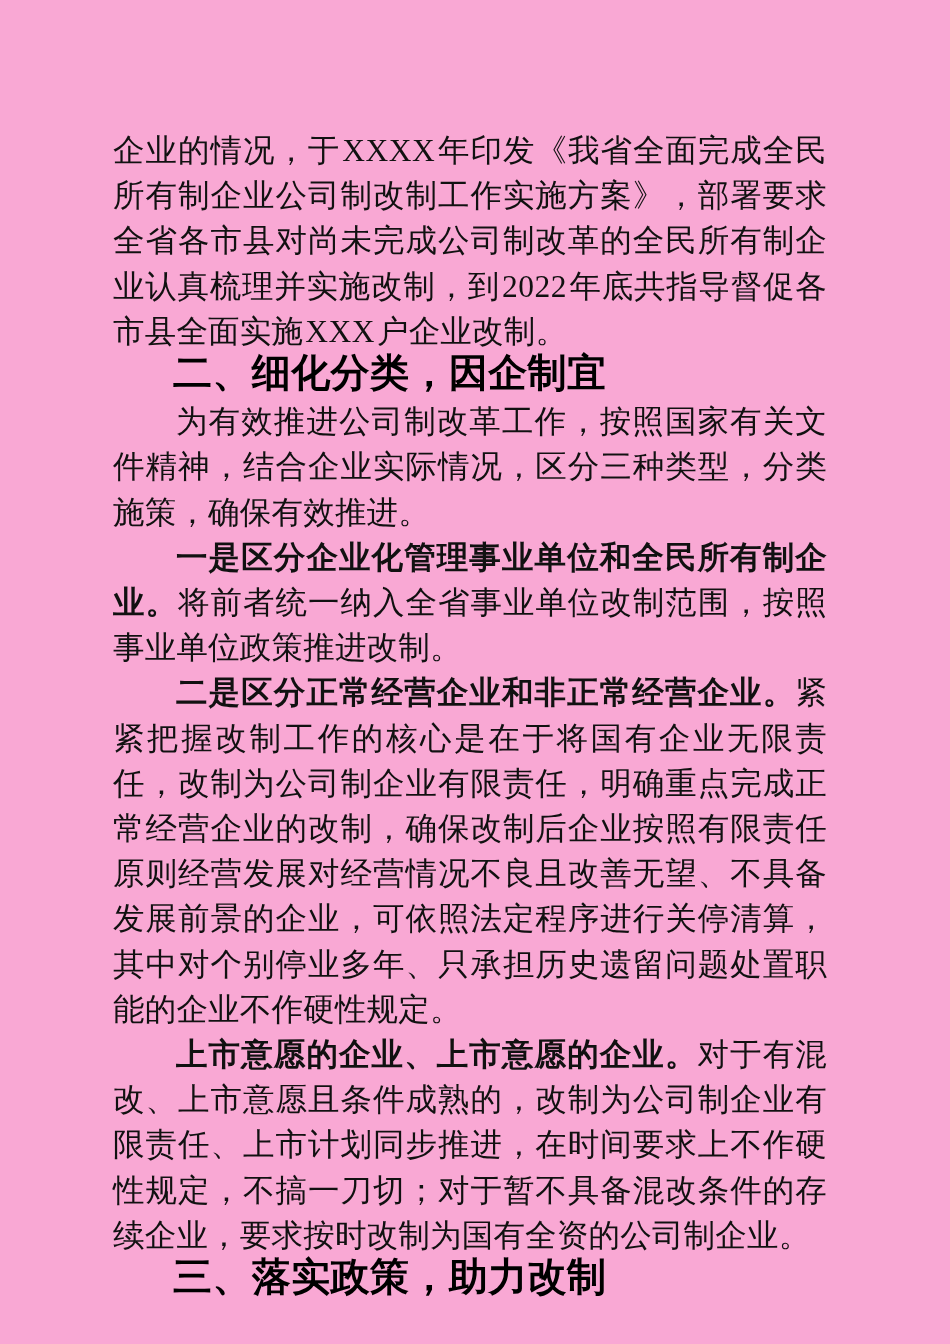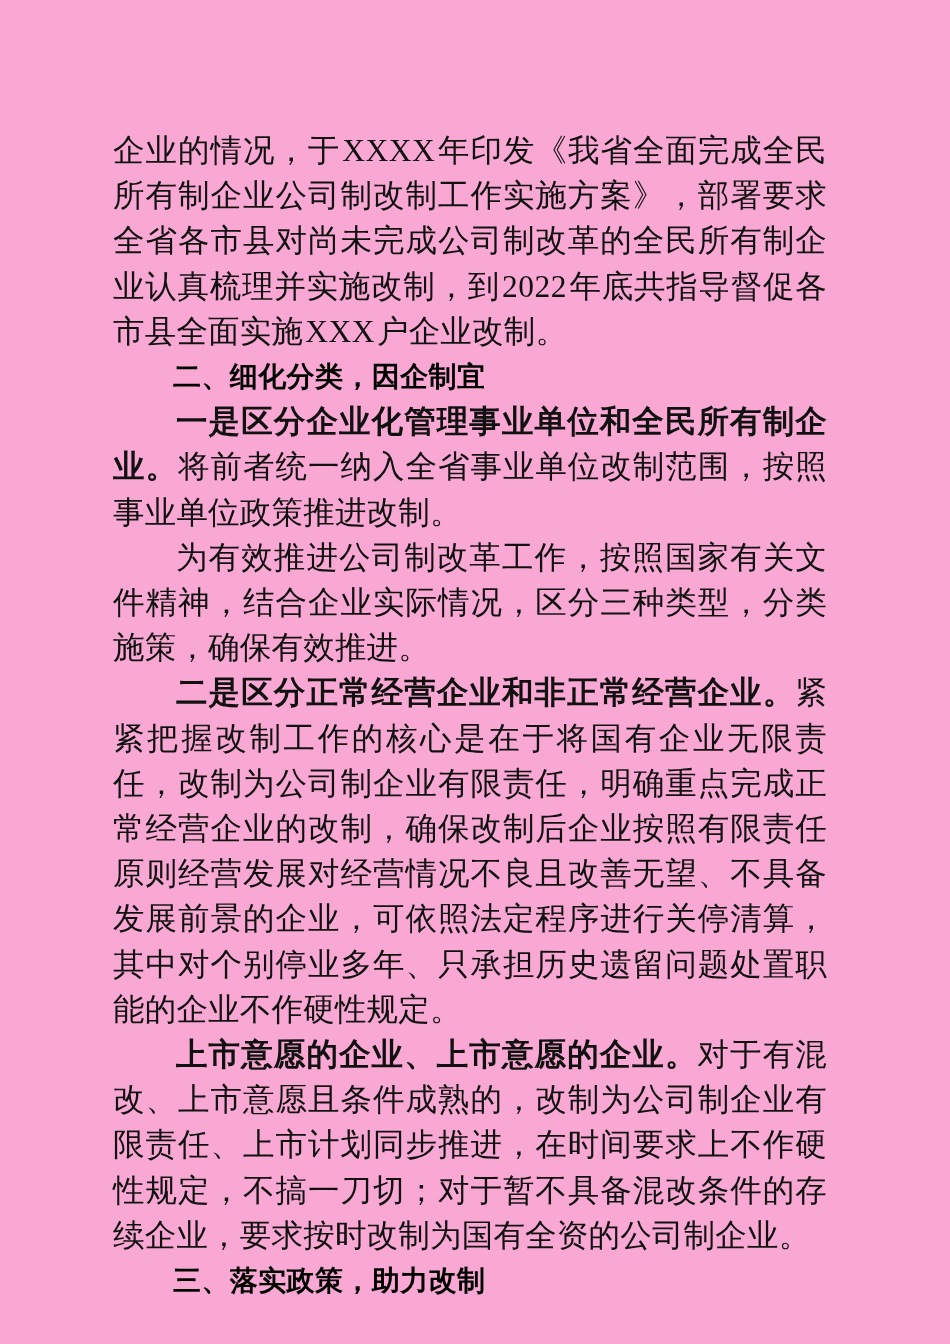--- a/index.html
+++ b/index.html
@@ -54,41 +54,41 @@
   }
   
   .latin {
     font-family: "Liberation Serif", "DejaVu Serif", serif;
     letter-spacing: 0.5px;
     padding: 0 2px;
   }
 
   
   .heading {
-    font-family: Liberation Sans, sans-serif;
+    font-family: Liberation Mono, monospace;
     font-weight: 700;
-    font-size: 28px;
+    font-size: 39px;
     line-height: 45.2px;
     margin: 0;
     text-indent: 60px;
     letter-spacing: 0.4px;
     color: #000000;
     white-space: nowrap;
   }
 
   
   .block { margin: 0; padding: 0; }
 </style>
 </head>
 <body>
 
 <div class="page">
   <div class="content" id="doc-body">
 
   <p class="para block noindent"><span>企业的情况，于</span><span class="latin">XXXX</span><span>年印发《我省全面完成全民所有制企业公司制改制工作实施方案》，部署要求全省各市县对尚未完成公司制改革的全民所有制企业认真梳理并实施改制，到</span><span class="latin">2022</span><span>年底共指导督促各市县全面实施</span><span class="latin">XXX</span><span>户企业改制。</span></p>
       <p class="heading block">二、细化分类，因企制宜</p>
+      <p class="para block indent"><span>为有效推进公司制改革工作，按照国家有关文件精神，结合企业实际情况，区分三种类型，分类施策，确保有效推进。</span></p>
       <p class="para block indent"><span class="lead">一是区分企业化管理事业单位和全民所有制企业。</span><span>将前者统一纳入全省事业单位改制范围，按照事业单位政策推进改制。</span></p>
-      <p class="para block indent"><span>为有效推进公司制改革工作，按照国家有关文件精神，结合企业实际情况，区分三种类型，分类施策，确保有效推进。</span></p>
       <p class="para block indent"><span class="lead">二是区分正常经营企业和非正常经营企业。</span><span>紧紧把握改制工作的核心是在于将国有企业无限责任，改制为公司制企业有限责任，明确重点完成正常经营企业的改制，确保改制后企业按照有限责任原则经营发展对经营情况不良且改善无望、不具备发展前景的企业，可依照法定程序进行关停清算，其中对个别停业多年、只承担历史遗留问题处置职能的企业不作硬性规定。</span></p>
       <p class="para block indent"><span class="lead">上市意愿的企业、上市意愿的企业。</span><span>对于有混改、上市意愿且条件成熟的，改制为公司制企业有限责任、上市计划同步推进，在时间要求上不作硬性规定，不搞一刀切；对于暂不具备混改条件的存续企业，要求按时改制为国有全资的公司制企业。</span></p>
       <p class="heading block">三、落实政策，助力改制</p>
     </div>
 </div>
 
 </body></html>

